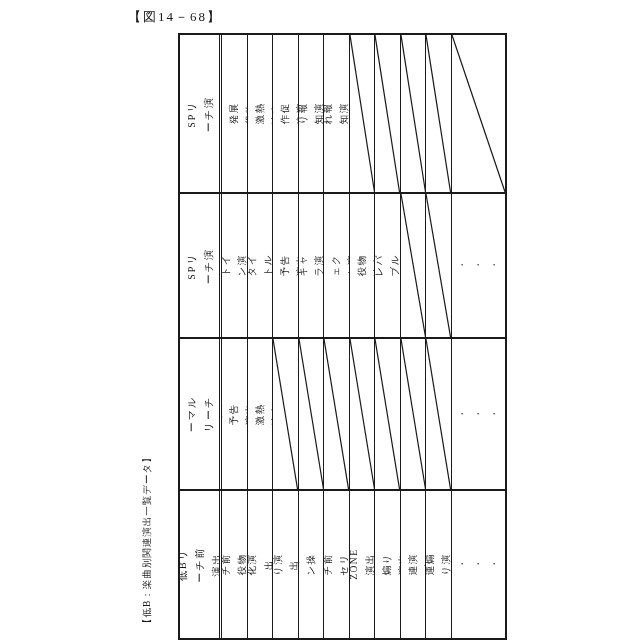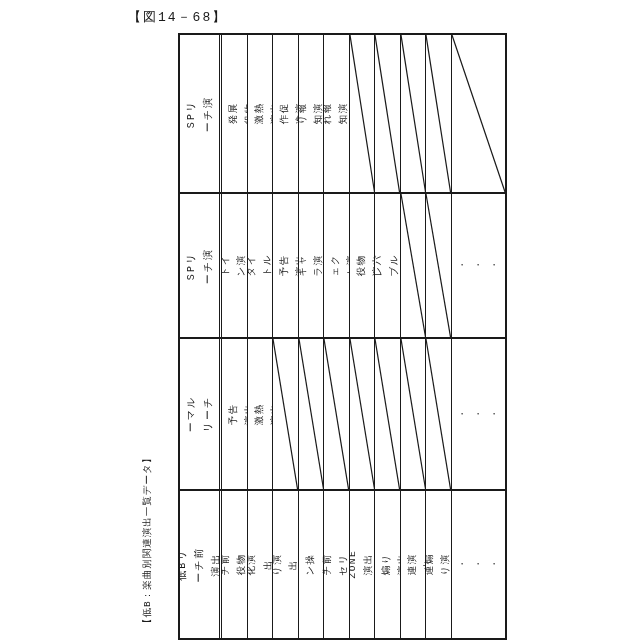--- a/index.html
+++ b/index.html
@@ -1,17 +1,17 @@
 <!DOCTYPE html>
 <html><head>
 <meta charset="utf-8">
 <style>
   html,body{margin:0;padding:0;background:#ffffff;}
   #page{position:relative;width:640px;height:640px;background:#ffffff;overflow:hidden;
-        font-family:Liberation Mono, monospace;color:#1a1a1a;}
+        font-family:Liberation Serif, serif;color:#1a1a1a;}
   .fig-title{position:absolute;left:128px;top:8px;font-size:13px;letter-spacing:2px;white-space:nowrap;}
   .fig-caption{position:absolute;left:72px;top:545px;width:152px;height:14px;
         transform:rotate(-90deg);transform-origin:center center;
         font-size:9.5px;letter-spacing:1px;text-align:center;white-space:nowrap;}
   .fig-table{position:absolute;left:178px;top:33px;border:2px solid #1a1a1a;background:#ffffff;}
   .band{display:flex;border-bottom:2px solid #1a1a1a;}
   .band:last-child{border-bottom:none;}
   .cell{position:relative;width:25.5px;box-sizing:border-box;border-right:1px solid #1a1a1a;
         display:flex;align-items:center;justify-content:center;overflow:hidden;background:#ffffff;}
   .cell:last-child{border-right:none;}

